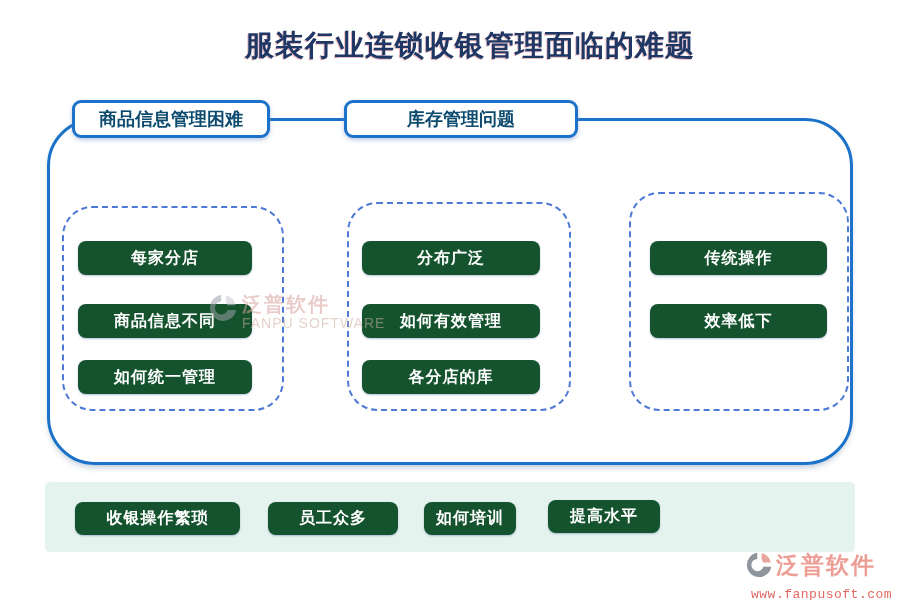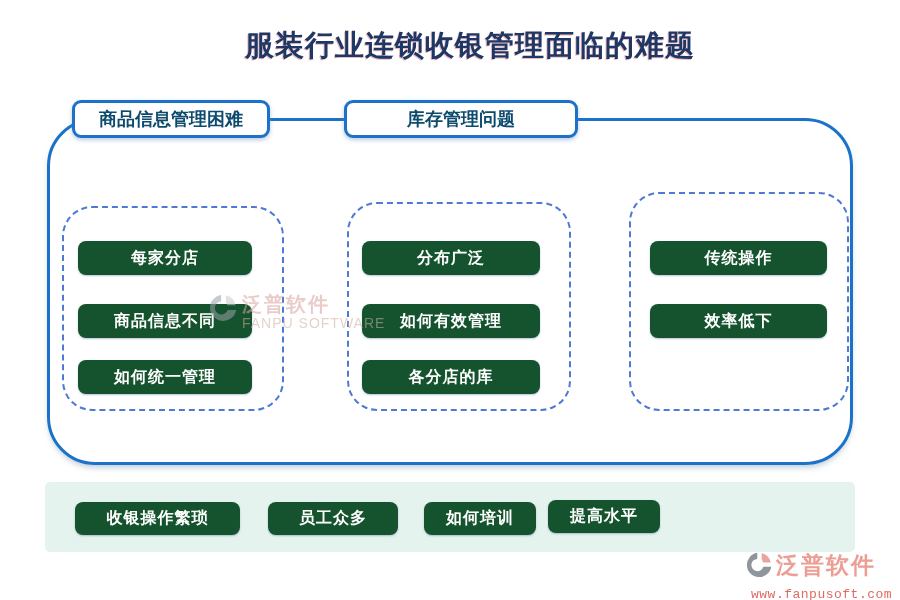--- a/index.html
+++ b/index.html
@@ -81,21 +81,21 @@
   <div class="chip" style="left:362px;top:241px;width:178px;">分布广泛</div>
   <div class="chip" style="left:362px;top:304px;width:178px;text-align:right;">如何有效管理</div>
   <div class="chip" style="left:650px;top:241px;width:177px;">传统操作</div>
 
   <div class="chip" style="left:362px;top:360px;width:178px;">各分店的库</div>
   <div class="chip" style="left:650px;top:304px;width:177px;">效率低下</div>
 
   <div class="strip"></div>
   <div class="chip" style="left:75px;top:502px;width:165px;height:33px;">收银操作繁琐</div>
   <div class="chip" style="left:268px;top:502px;width:130px;height:33px;">员工众多</div>
-  <div class="chip" style="left:424px;top:502px;width:112px;height:33px;">如何培训</div>
+  <div class="chip" style="left:424px;top:502px;width:92px;height:33px;">如何培训</div>
   <div class="chip" style="left:548px;top:500px;width:112px;height:33px;">提高水平</div>
 
   <div class="watermark">
     <svg class="wm-icon" viewBox="0 0 32 32">
       <path d="M14 2 A 14 14 0 1 0 30 18 L 21 18 A 7 7 0 1 1 14 9 Z" fill="#9aa0a8"></path>
       <path d="M19 2.5 A 14 14 0 0 1 29.5 13 L 20.5 13 A 7 7 0 0 0 19 9.5 Z" fill="#c8ccd2"></path>
     </svg>
     <div class="wm-text">
       <span class="wm-brand">泛普软件</span>
       <span class="wm-sub">FANPU SOFTWARE</span>

